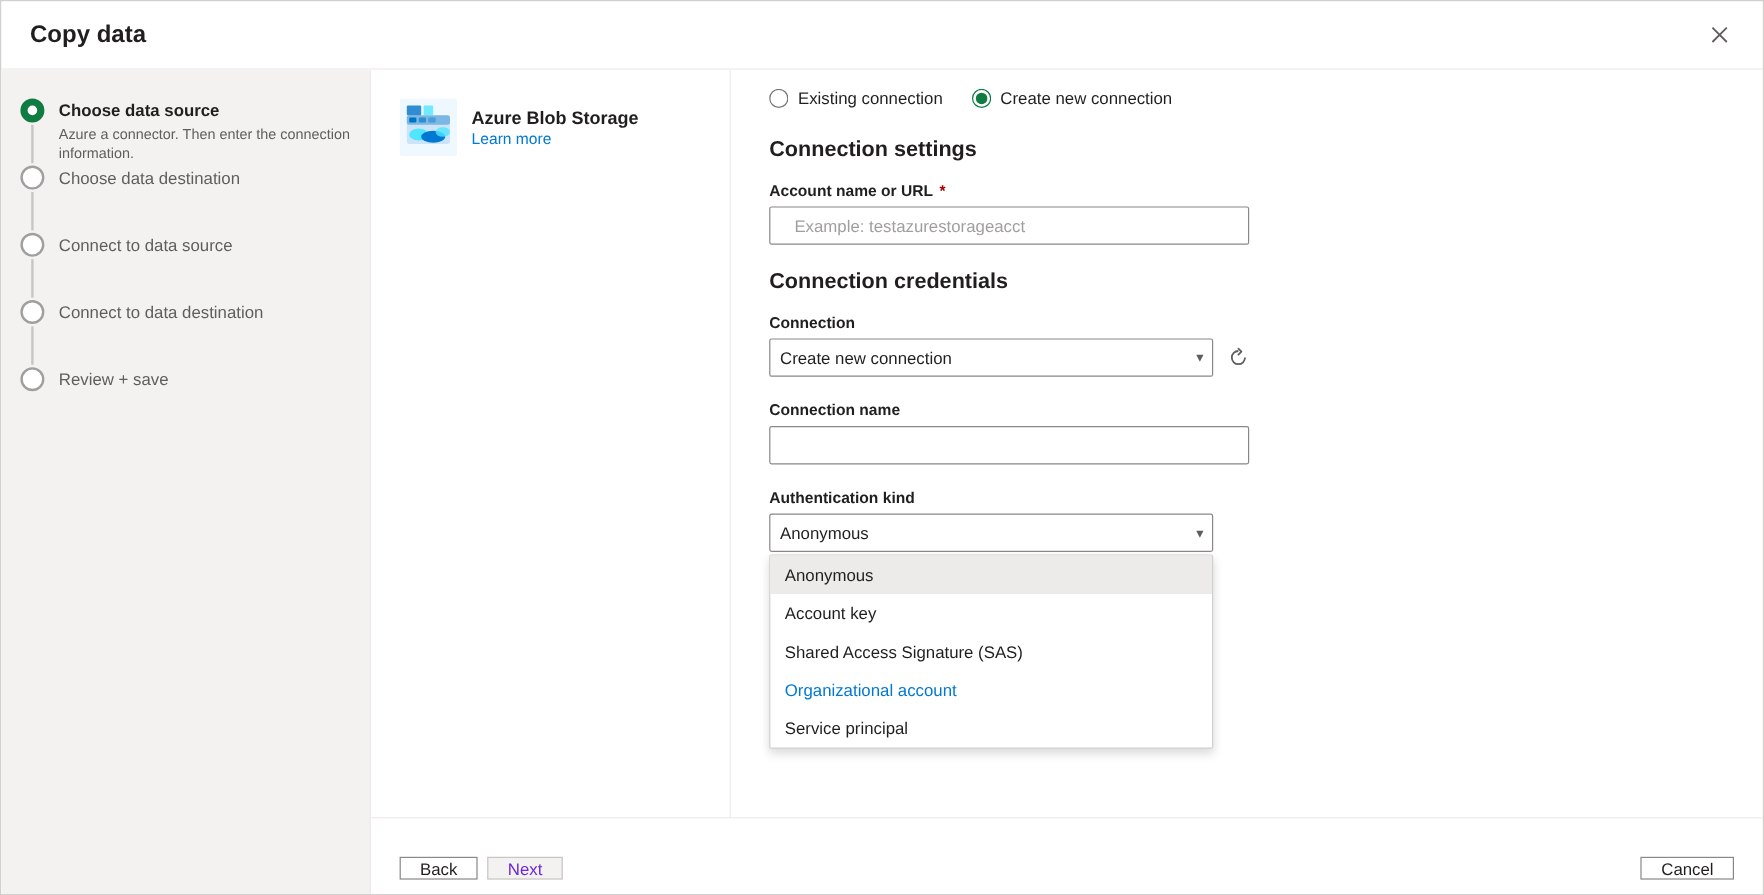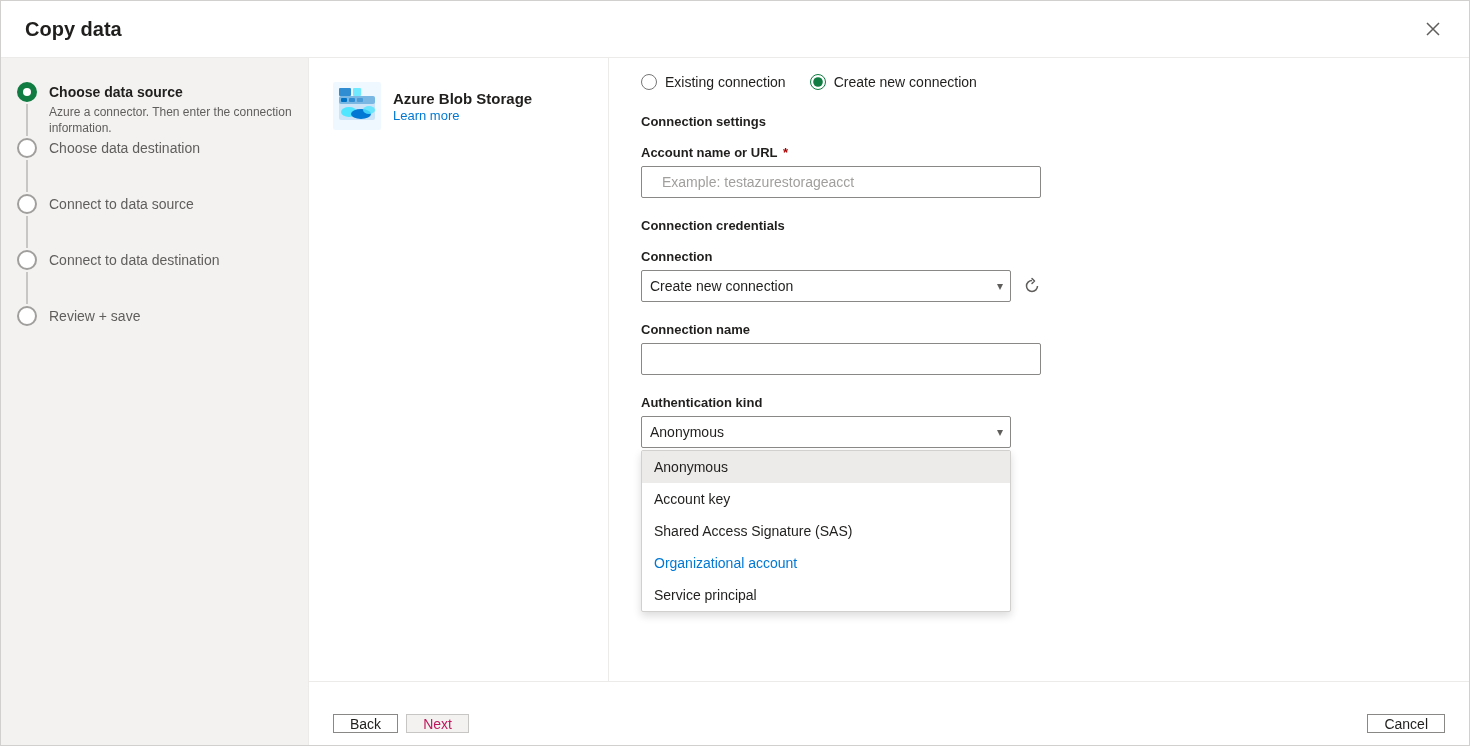--- a/index.html
+++ b/index.html
@@ -192,21 +192,21 @@
       height: 16px;
       accent-color: #107c41;
     }
 
     .radio-label {
       font-size: 14px;
       color: #201f1e;
     }
 
     .section-title {
-      font-size: 13px;
+      font-size: 18px;
       font-weight: 600;
       color: #201f1e;
       margin-bottom: 16px;
     }
 
     .field-group {
       margin-bottom: 20px;
     }
 
     .field-label {
@@ -340,21 +340,21 @@
 
     .btn-outline {
       background: #fff;
       border: 1px solid #8a8886;
       color: #201f1e;
     }
 
     .btn-disabled {
       background: #f3f2f1;
       border: 1px solid #c8c6c4;
-      color: #be185d;
+      color: #6d28d9;
       cursor: not-allowed;
     }
 
     
     .azure-blob-icon {
       width: 48px;
       height: 48px;
     }
   </style>
 </head>

